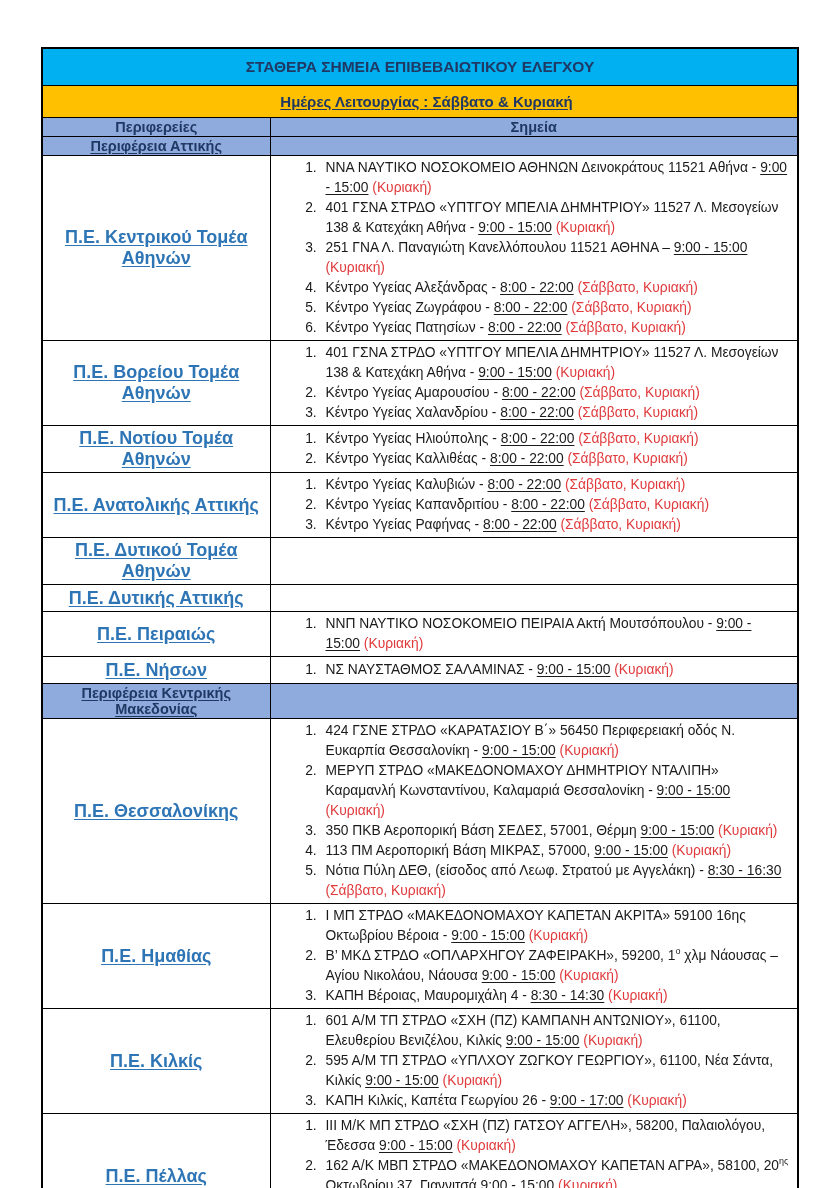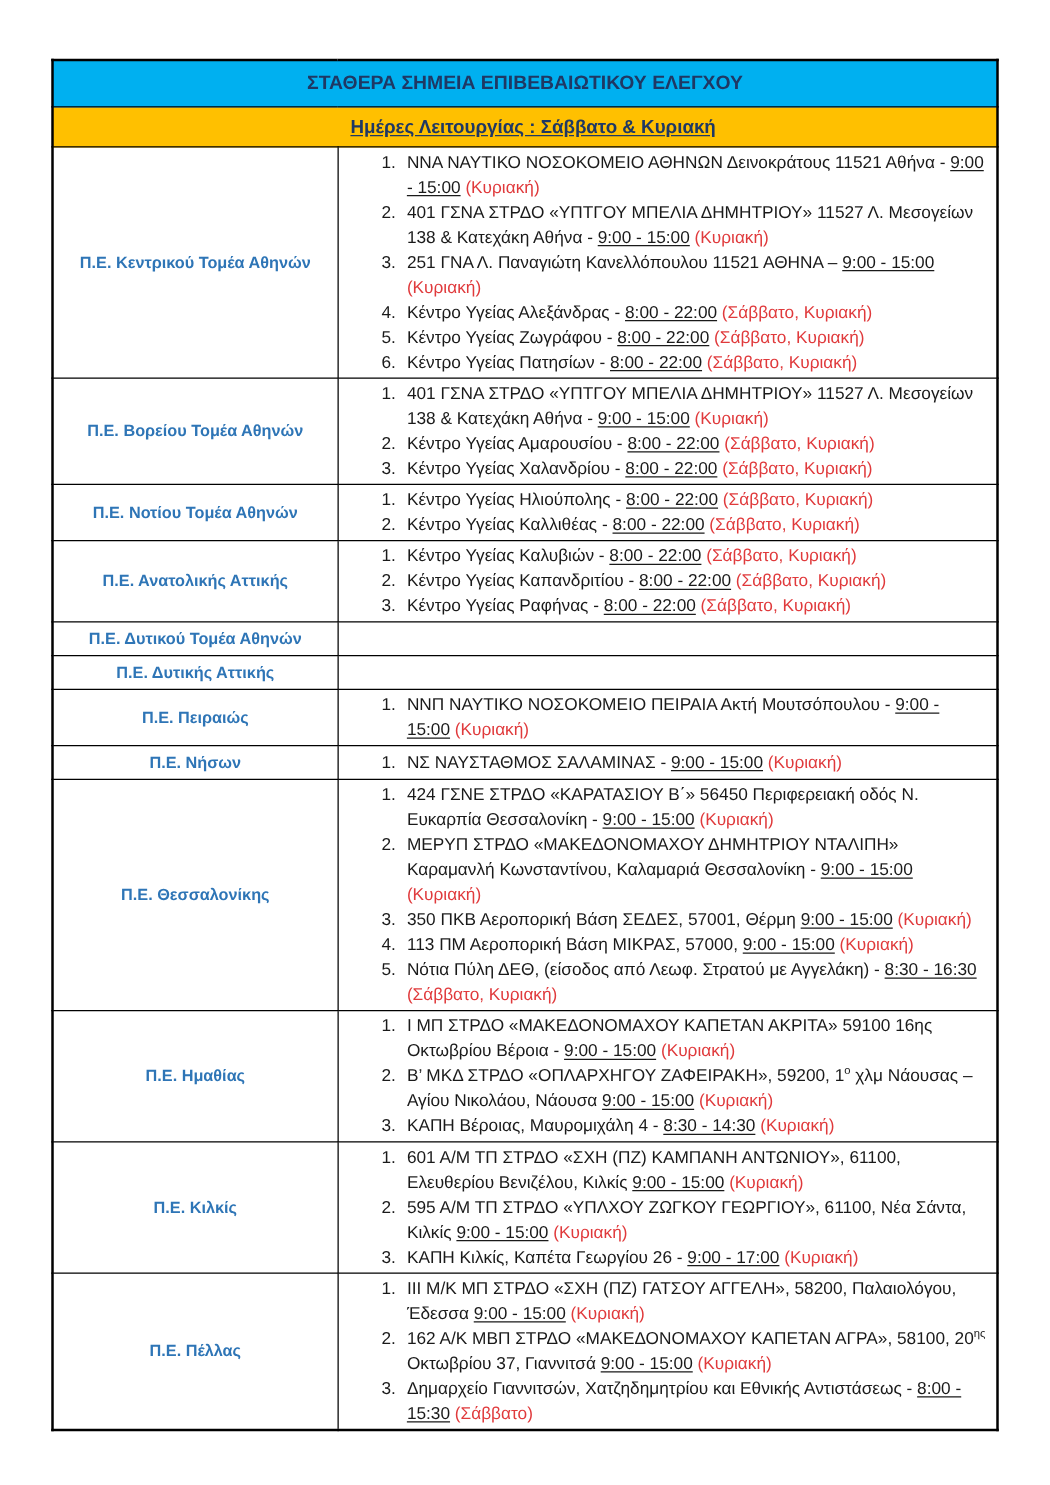--- a/index.html
+++ b/index.html
@@ -51,21 +51,22 @@
 
   
   td.region-cell {
     text-align: center;
     padding: 2px 4px;
     height: 22px;
   }
   .region-link {
     color: var(--link-blue, #2E75B6);
     font-weight: bold;
-    font-size: 13px;
+    font-size: 18px;
+    text-decoration: underline;
     text-underline-offset: 2px;
     cursor: pointer;
   }
   td.points-cell { padding: 2px 8px 2px 20px; vertical-align: middle; }
   td.points-cell ol { margin: 0; padding-left: 30px; }
   td.points-cell li {
     padding-left: 5px;
     font-size: 13.8px;
     line-height: 20px;
     color: #1a1a1a;
@@ -86,22 +87,30 @@
     </colgroup>
     <thead>
       <tr>
         <td colspan="2" class="banner-blue">ΣΤΑΘΕΡΑ ΣΗΜΕΙΑ ΕΠΙΒΕΒΑΙΩΤΙΚΟΥ ΕΛΕΓΧΟΥ</td>
       </tr>
       <tr>
         <td colspan="2" class="banner-orange">
           <span class="subtitle-text">Ημέρες Λειτουργίας : Σάββατο &amp; Κυριακή</span>
         </td>
       </tr>
+      <tr class="colhead">
+        <td>Περιφερείες</td>
+        <td>Σημεία</td>
+      </tr>
     </thead>
     <tbody id="table-body">
+        <tr>
+          <td class="section-cell"><span class="section-title">Περιφέρεια Αττικής</span></td>
+          <td class="section-cell"></td>
+        </tr>
         <tr>
           <td class="region-cell"><span class="region-link">Π.Ε. Κεντρικού Τομέα Αθηνών</span></td>
           <td class="points-cell">
             <ol>
               <li><span>ΝΝΑ ΝΑΥΤΙΚΟ ΝΟΣΟΚΟΜΕΙΟ ΑΘΗΝΩΝ Δεινοκράτους 11521 Αθήνα - </span><span class="time">9:00 - 15:00</span><span class="days"> (Κυριακή)</span></li>
               <li><span>401 ΓΣΝΑ ΣΤΡΔΟ «ΥΠΤΓΟΥ ΜΠΕΛΙΑ ΔΗΜΗΤΡΙΟΥ» 11527 Λ. Μεσογείων 138 &amp; Κατεχάκη Αθήνα - </span><span class="time">9:00 - 15:00</span><span class="days"> (Κυριακή)</span></li>
               <li><span>251 ΓΝΑ Λ. Παναγιώτη Κανελλόπουλου 11521 ΑΘΗΝΑ – </span><span class="time">9:00 - 15:00</span><span class="days"> (Κυριακή)</span></li>
               <li><span>Κέντρο Υγείας Αλεξάνδρας - </span><span class="time">8:00 - 22:00</span><span class="days"> (Σάββατο, Κυριακή)</span></li>
               <li><span>Κέντρο Υγείας Ζωγράφου - </span><span class="time">8:00 - 22:00</span><span class="days"> (Σάββατο, Κυριακή)</span></li>
               <li><span>Κέντρο Υγείας Πατησίων - </span><span class="time">8:00 - 22:00</span><span class="days"> (Σάββατο, Κυριακή)</span></li>
@@ -155,20 +164,24 @@
         </tr>
         <tr>
           <td class="region-cell"><span class="region-link">Π.Ε. Νήσων</span></td>
           <td class="points-cell">
             <ol>
               <li><span>ΝΣ ΝΑΥΣΤΑΘΜΟΣ ΣΑΛΑΜΙΝΑΣ - </span><span class="time">9:00 - 15:00</span><span class="days"> (Κυριακή)</span></li>
             </ol>
           </td>
         </tr>
         <tr>
+          <td class="section-cell"><span class="section-title">Περιφέρεια Κεντρικής Μακεδονίας</span></td>
+          <td class="section-cell"></td>
+        </tr>
+        <tr>
           <td class="region-cell"><span class="region-link">Π.Ε. Θεσσαλονίκης</span></td>
           <td class="points-cell">
             <ol>
               <li><span>424 ΓΣΝΕ ΣΤΡΔΟ «ΚΑΡΑΤΑΣΙΟΥ Β΄» 56450 Περιφερειακή οδός Ν. Ευκαρπία Θεσσαλονίκη - </span><span class="time">9:00 - 15:00</span><span class="days"> (Κυριακή)</span></li>
               <li><span>ΜΕΡΥΠ ΣΤΡΔΟ «ΜΑΚΕΔΟΝΟΜΑΧΟΥ ΔΗΜΗΤΡΙΟΥ ΝΤΑΛΙΠΗ» Καραμανλή Κωνσταντίνου, Καλαμαριά Θεσσαλονίκη - </span><span class="time">9:00 - 15:00</span><span class="days"> (Κυριακή)</span></li>
               <li><span>350 ΠΚΒ Αεροπορική Βάση ΣΕΔΕΣ, 57001, Θέρμη </span><span class="time">9:00 - 15:00</span><span class="days"> (Κυριακή)</span></li>
               <li><span>113 ΠΜ Αεροπορική Βάση ΜΙΚΡΑΣ, 57000, </span><span class="time">9:00 - 15:00</span><span class="days"> (Κυριακή)</span></li>
               <li><span>Νότια Πύλη ΔΕΘ, (είσοδος από Λεωφ. Στρατού με Αγγελάκη) - </span><span class="time">8:30 - 16:30</span><span class="days"> (Σάββατο, Κυριακή)</span></li>
             </ol>
           </td>

